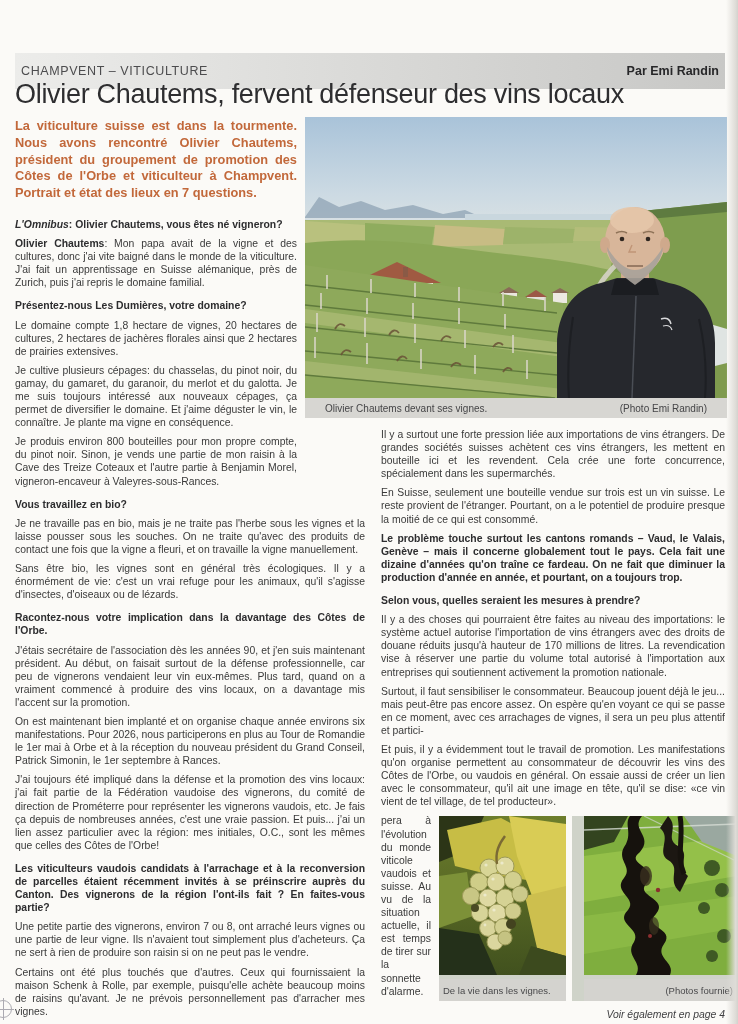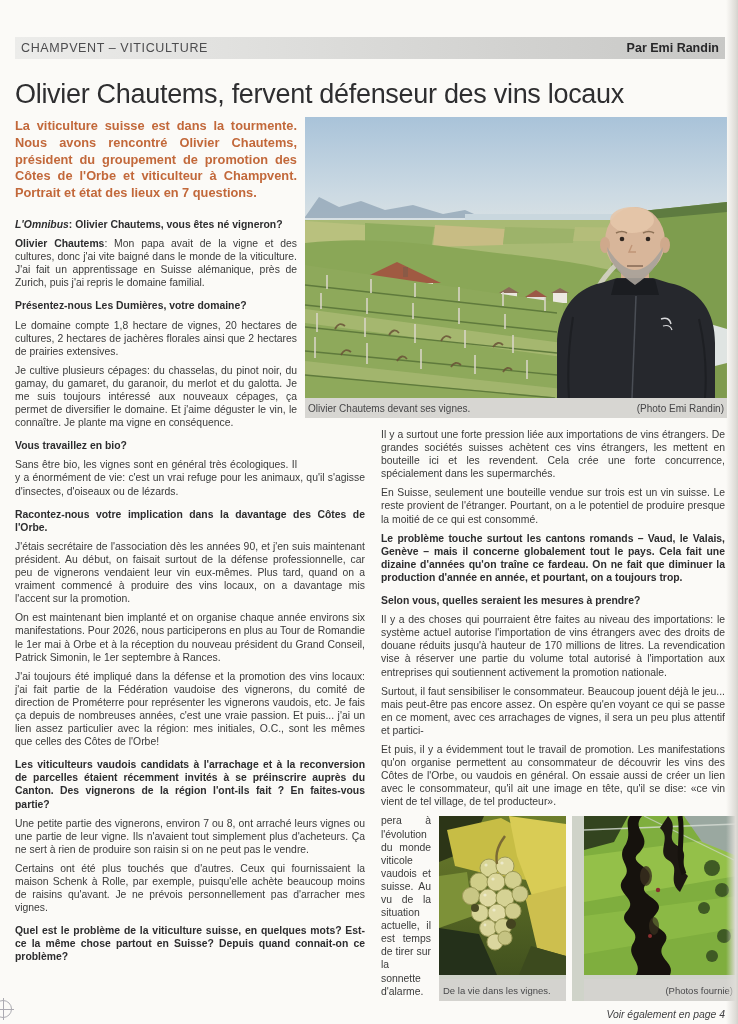--- a/index.html
+++ b/index.html
@@ -8,21 +8,21 @@
   
   .hdr{position:absolute;left:0;top:0;width:738px;height:52px;}
   .hdr-date{position:absolute;right:128px;top:22px;font-size:11px;color:#56565a;letter-spacing:.2px;}
   .hdr-rule{position:absolute;left:10px;top:38px;width:602px;height:2px;background:#8f8f92;}
   .masthead{position:absolute;left:616px;top:12px;font-size:21px;font-weight:600;color:#2c2c30;
             letter-spacing:-1px;transform:scaleX(1.04);transform-origin:left;}
   .masthead::before{content:"";position:absolute;left:-8px;top:3px;width:10px;height:2px;background:#2c2c30;}
   .masthead::after{content:"";position:absolute;right:-9px;bottom:3px;width:10px;height:2px;background:#2c2c30;}
   .pagenum{position:absolute;right:12px;top:12px;font-size:20px;color:#2c2c30;}
   
-  .kicker{position:absolute;left:15px;top:37px;width:710px;height:22px;
+  .kicker{position:absolute;left:15px;top:53px;width:710px;height:36px;
           background:linear-gradient(90deg,#ececea,#d2d2d0 70%,#c8c8c6);
           display:flex;align-items:center;justify-content:space-between;padding:0 6px;box-sizing:border-box;}
   .kicker .sec{font-size:12.5px;color:#4c4c4e;letter-spacing:.6px;}
   .kicker .byl{font-size:12.5px;color:#272729;font-weight:600;}
   
   .headline{position:absolute;left:15px;top:79px;width:715px;font-size:27px;font-weight:400;
             color:#2e2e30;letter-spacing:-.3px;white-space:nowrap;}
   
   .cols{position:absolute;left:15px;top:118px;width:710px;display:flex;gap:16px;}
   .colL{width:350px;}
@@ -32,21 +32,21 @@
   p{margin:0 0 6px 0;font-size:10.4px;line-height:13.1px;text-align:justify;}
   p.lead{font-size:12.8px;line-height:16.8px;font-weight:700;color:#c2683a;margin-bottom:16px;}
   p.q{font-weight:700;color:#2d2d2f;margin-top:10px;}
   p.q .i{font-style:italic;}
   p b{color:#2d2d2f;}
   p.bold{font-weight:700;color:#2d2d2f;}
   
   .mainphoto{position:absolute;left:305px;top:117px;width:422px;height:301px;background:#dfe4e2;}
   .mainphoto svg{display:block;}
   .capbar{height:20px;background:#d7d6d2;display:flex;align-items:center;justify-content:space-between;
-          padding:0 3px;font-size:10px;color:#454547;}
+          padding:0 20px;font-size:10px;color:#454547;}
   
   .bottom-block{overflow:visible;}
   .bottom-figs{float:right;width:286px;margin:2px 0 4px 8px;display:flex;gap:6px;}
   figure{margin:0;background:#cfd3c9;}
   .figA{width:127px;}
   .figB{width:153px;padding-left:12px;}
   .figcap{height:22px;background:#d4d3cf;display:flex;align-items:center;padding:0 4px;
           font-size:9.5px;color:#49494b;}
   .figB .figcap{justify-content:flex-end;}
   p.narrow{hyphens:auto;-webkit-hyphens:auto;}
@@ -74,21 +74,23 @@
 
   <div class="cols">
     <div class="colL">
       <div class="float-spacer"></div>
       <p class="lead">La viticulture suisse est dans la tourmente. Nous avons rencontré Olivier Chautems, président du groupement de promotion des Côtes de l'Orbe et viticulteur à Champvent. Portrait et état des lieux en 7 questions.</p>
       <p class="q"><span class="i">L'Omnibus</span><span>: Olivier Chautems, vous êtes né vigneron?</span></p>
       <p><b>Olivier Chautems</b><span>: Mon papa avait de la vigne et des cultures, donc j'ai vite baigné dans le monde de la viticulture. J'ai fait un apprentissage en Suisse alémanique, près de Zurich, puis j'ai repris le domaine familial.</span></p>
       <p class="q">Présentez-nous Les Dumières, votre domaine?</p>
       <p>Le domaine compte 1,8 hectare de vignes, 20 hectares de cultures, 2 hectares de jachères florales ainsi que 2 hectares de prairies extensives.</p>
       <p>Je cultive plusieurs cépages: du chasselas, du pinot noir, du gamay, du gamaret, du garanoir, du merlot et du galotta. Je me suis toujours intéressé aux nouveaux cépages, ça permet de diversifier le domaine. Et j'aime déguster le vin, le connaître. Je plante ma vigne en conséquence.</p>
+      <p>Je produis environ 800 bouteilles pour mon propre compte, du pinot noir. Sinon, je vends une partie de mon raisin à la Cave des Treize Coteaux et l'autre partie à Benjamin Morel, vigneron-encaveur à Valeyres-sous-Rances.</p>
       <p class="q">Vous travaillez en bio?</p>
+      <p>Je ne travaille pas en bio, mais je ne traite pas l'herbe sous les vignes et la laisse pousser sous les souches. On ne traite qu'avec des produits de contact une fois que la vigne a fleuri, et on travaille la vigne manuellement.</p>
       <p>Sans être bio, les vignes sont en général très écologiques. Il y a énormément de vie: c'est un vrai refuge pour les animaux, qu'il s'agisse d'insectes, d'oiseaux ou de lézards.</p>
       <p class="q">Racontez-nous votre implication dans la davantage des Côtes de l'Orbe.</p>
       <p>J'étais secrétaire de l'association dès les années 90, et j'en suis maintenant président. Au début, on faisait surtout de la défense professionnelle, car peu de vignerons vendaient leur vin eux-mêmes. Plus tard, quand on a vraiment commencé à produire des vins locaux, on a davantage mis l'accent sur la promotion.</p>
       <p>On est maintenant bien implanté et on organise chaque année environs six manifestations. Pour 2026, nous participerons en plus au Tour de Romandie le 1er mai à Orbe et à la réception du nouveau président du Grand Conseil, Patrick Simonin, le 1er septembre à Rances.</p>
       <p>J'ai toujours été impliqué dans la défense et la promotion des vins locaux: j'ai fait partie de la Fédération vaudoise des vignerons, du comité de direction de Prométerre pour représenter les vignerons vaudois, etc. Je fais ça depuis de nombreuses années, c'est une vraie passion. Et puis... j'ai un lien assez particulier avec la région: mes initiales, O.C., sont les mêmes que celles des Côtes de l'Orbe!</p>
       <p class="q">Les viticulteurs vaudois candidats à l'arrachage et à la reconversion de parcelles étaient récemment invités à se préinscrire auprès du Canton. Des vignerons de la région l'ont-ils fait ? En faites-vous partie?</p>
       <p>Une petite partie des vignerons, environ 7 ou 8, ont arraché leurs vignes ou une partie de leur vigne. Ils n'avaient tout simplement plus d'acheteurs. Ça ne sert à rien de produire son raisin si on ne peut pas le vendre.</p>
       <p>Certains ont été plus touchés que d'autres. Ceux qui fournissaient la maison Schenk à Rolle, par exemple, puisqu'elle achète beaucoup moins de raisins qu'avant. Je ne prévois personnellement pas d'arracher mes vignes.</p>
       <p class="q">Quel est le problème de la viticulture suisse, en quelques mots? Est-ce la même chose partout en Suisse? Depuis quand connait-on ce problème?</p>
     </div>

